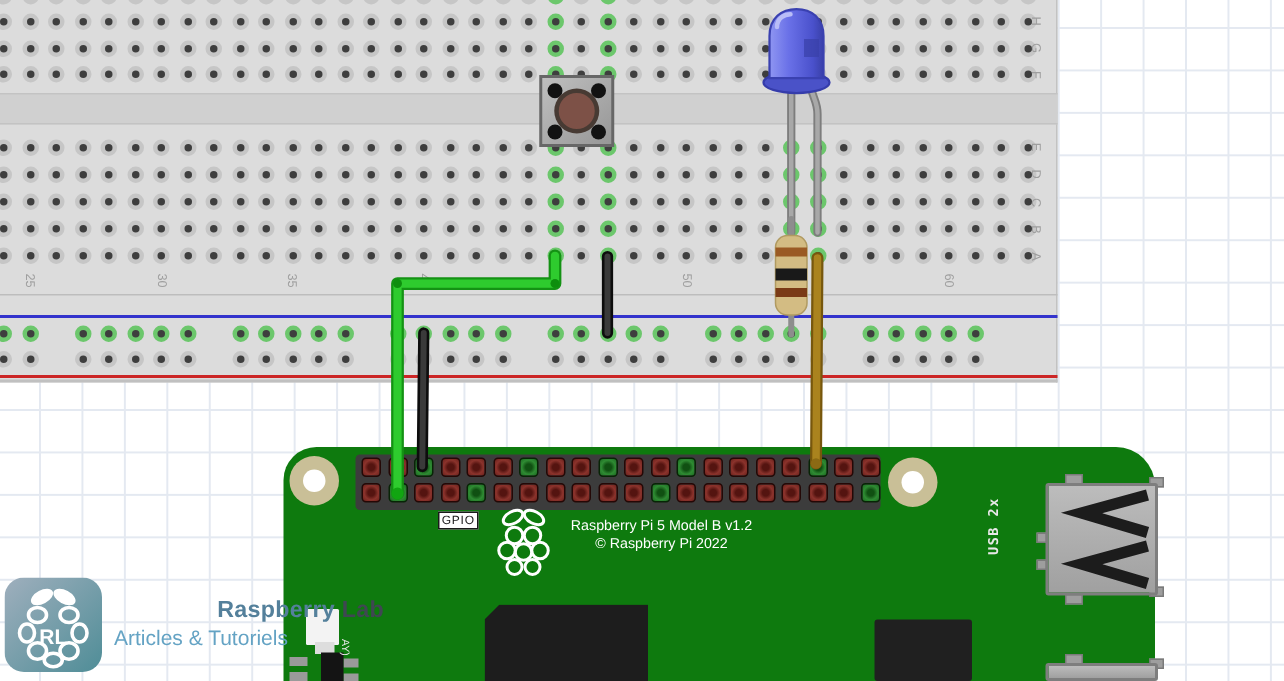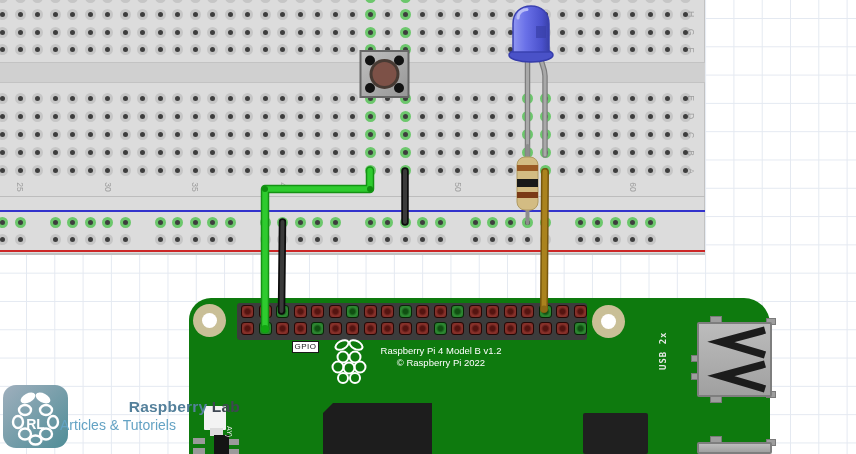--- a/index.html
+++ b/index.html
@@ -37,21 +37,21 @@
   .chip{position:absolute;background:#1d1d1d;}
   .disp-white{position:absolute;left:15px;top:108px;width:22px;height:24px;background:#f3f3f3;border-radius:1px;}
   .disp-white2{position:absolute;left:21px;top:130px;width:13px;height:8px;background:#ddd;}
   .disp-leg{position:absolute;background:#9a9a9a;}
   .disp-chip{position:absolute;left:25px;top:137px;width:15px;height:19px;background:#141414;}
   .disp-label{position:absolute;left:44px;top:128px;color:#eaeaea;font-size:7px;transform:rotate(90deg);transform-origin:left top;white-space:nowrap;}
   
   .overlay{position:absolute;left:0;top:0;width:856px;height:454px;}
   
   .wm-badge{position:absolute;left:3px;top:385px;}
-  .wm-text{position:absolute;left:60px;top:398px;width:180px;}
+  .wm-text{position:absolute;left:76px;top:398px;width:180px;}
   .wm-brand{font-size:15.5px;font-weight:bold;color:#54809b;text-align:right;letter-spacing:.2px;}
   .wm-brand .lab{color:#3f4752;}
   .wm-tag{font-size:14px;color:#64a3c4;margin-top:1px;}
 </style>
 </head>
 <body>
 
 <div class="canvas">
 
   <div class="breadboard">
@@ -563,21 +563,21 @@
           <circle cx="25" cy="19" r="5.5"></circle>
         <circle cx="8" cy="29" r="5.5"></circle>
           <circle cx="19" cy="30" r="5.5"></circle>
           <circle cx="30" cy="29" r="5.5"></circle>
         <circle cx="13" cy="40" r="5"></circle>
           <circle cx="25" cy="40" r="5"></circle>
       </g>
     </svg>
 
     <div class="pi-text">
-      <div>Raspberry Pi 4 Model B v1.2</div>
+      <div>Raspberry Pi 5 Model B v1.2</div>
       <div>© Raspberry Pi 2022</div>
     </div>
 
     <div class="usb-label">USB 2x</div>
 
     <div>
       <div class="usb-tab" style="left:521px;top:18px;width:12px;height:7px;"></div>
       <div class="usb-tab" style="left:577px;top:20px;width:10px;height:7px;"></div>
       <div class="usb-tab" style="left:521px;top:98px;width:12px;height:7px;"></div>
       <div class="usb-tab" style="left:577px;top:93px;width:10px;height:7px;"></div>

